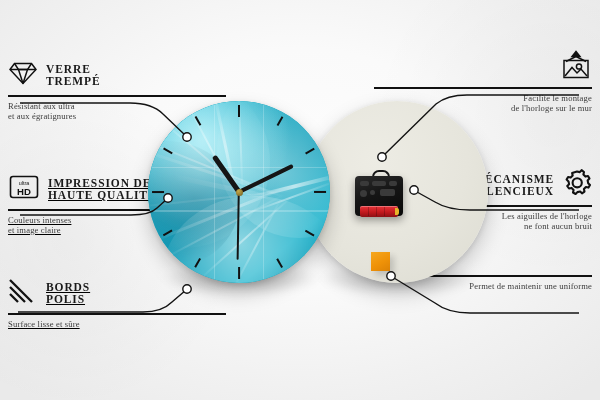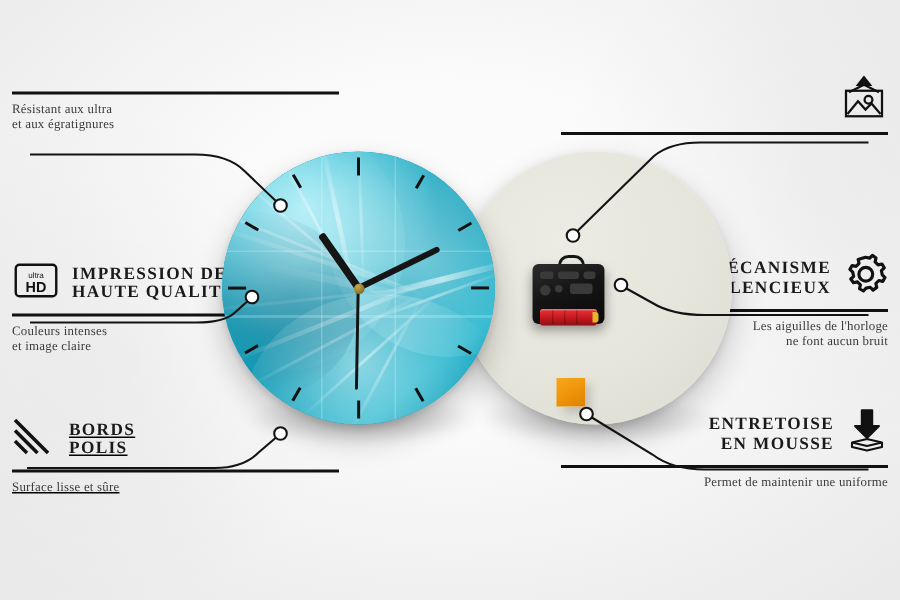--- a/index.html
+++ b/index.html
@@ -194,28 +194,45 @@
     <circle cx="382" cy="157" r="4.2"></circle>
 
     <path d="M579,210 L470,210 Q448,210 435,202 L417,192"></path>
     <circle cx="414" cy="190" r="4.2"></circle>
 
     <path d="M579,313 L470,313 Q448,313 435,303 L394,278"></path>
     <circle cx="391" cy="276" r="4.2"></circle>
   </svg>
 
   <div class="feature left" style="top:58px;">
+    <div class="fhead">
+      <span class="icon">
+        <svg width="30" height="26" viewBox="0 0 30 26">
+          <g fill="none" stroke="#111" stroke-width="1.5">
+            <path d="M6.5,3.5 H23.5 L28,9.5 L15,23.5 L2,9.5 Z"></path>
+            <path d="M2,9.5 H28"></path>
+            <path d="M6.5,3.5 L10.5,9.5 L15,23.5"></path>
+            <path d="M23.5,3.5 L19.5,9.5 L15,23.5"></path>
+            <path d="M10.5,9.5 H19.5"></path>
+          </g>
+        </svg>
+      </span>
+      <span class="ftitle">
+        <span>VERRE</span><br>
+        <span>TREMPÉ</span>
+      </span>
+    </div>
     <div class="rule"></div>
     <div class="fdesc">
       <span>Résistant aux ultra</span><br>
       <span>et aux égratignures</span>
     </div>
   </div>
 
-  <div class="feature left" style="top:172px;">
+  <div class="feature left" style="top:172px;text-decoration:underline;">
     <div class="fhead">
       <span class="icon">
         <svg width="32" height="26" viewBox="0 0 32 26">
           <rect x="2.5" y="2.5" width="27" height="21" rx="2.5" fill="none" stroke="#111" stroke-width="1.6"></rect>
           <text x="16" y="11.4" text-anchor="middle" font-family="Liberation Sans, sans-serif" font-size="5.4" fill="#111">ultra</text>
           <text x="16" y="20.5" text-anchor="middle" font-family="Liberation Sans, sans-serif" font-size="9.6" font-weight="bold" fill="#111">HD</text>
         </svg>
       </span>
       <span class="ftitle">
         <span>IMPRESSION DE</span><br>
@@ -259,20 +276,24 @@
             <path d="M16,1.5 L12,6.5 H20 Z" fill="#111"></path>
             <path d="M16,6.5 L6,11.5 M16,6.5 L26,11.5"></path>
             <rect x="4" y="10.5" width="24" height="17"></rect>
             <circle cx="19" cy="16.5" r="2.6"></circle>
             <path d="M5,26 L12,17.5 L17,23 L21,19 L27,26"></path>
           </g>
         </svg>
       </span>
     </div>
     <div class="rule"></div>
+    <div class="fdesc">
+      <span>Facilite le montage</span><br>
+      <span>de l'horloge sur le mur</span>
+    </div>
   </div>
 
   <div class="feature right" style="top:168px;">
     <div class="fhead">
       <span class="ftitle">
         <span>MÉCANISME</span><br>
         <span>SILENCIEUX</span>
       </span>
       <span class="icon">
         <svg width="30" height="30" viewBox="0 0 30 30">
@@ -287,36 +308,19 @@
       </span>
     </div>
     <div class="rule"></div>
     <div class="fdesc">
       <span>Les aiguilles de l'horloge</span><br>
       <span>ne font aucun bruit</span>
     </div>
   </div>
 
   <div class="feature right" style="top:272px;">
-    <div class="fhead">
-      <span class="ftitle">
-        <span>ENTRETOISE</span><br>
-        <span>EN MOUSSE</span>
-      </span>
-      <span class="icon">
-        <svg width="28" height="30" viewBox="0 0 28 30">
-          <g fill="#111" stroke="#111" stroke-width="1.3" stroke-linejoin="round">
-            <path d="M10.5,1.5 H17.5 V12 H22 L14,20 L6,12 H10.5 Z"></path>
-          </g>
-          <g fill="none" stroke="#111" stroke-width="1.4" stroke-linejoin="round">
-            <path d="M4,23 L14,20.6 L24,23 L14,25.4 Z"></path>
-            <path d="M4,23 V26 L14,28.4 L24,26 V23"></path>
-          </g>
-        </svg>
-      </span>
-    </div>
     <div class="rule"></div>
     <div class="fdesc">
       <span>Permet de maintenir une uniforme</span><br>
     </div>
   </div>
 
 </div>
 
 </body></html>

